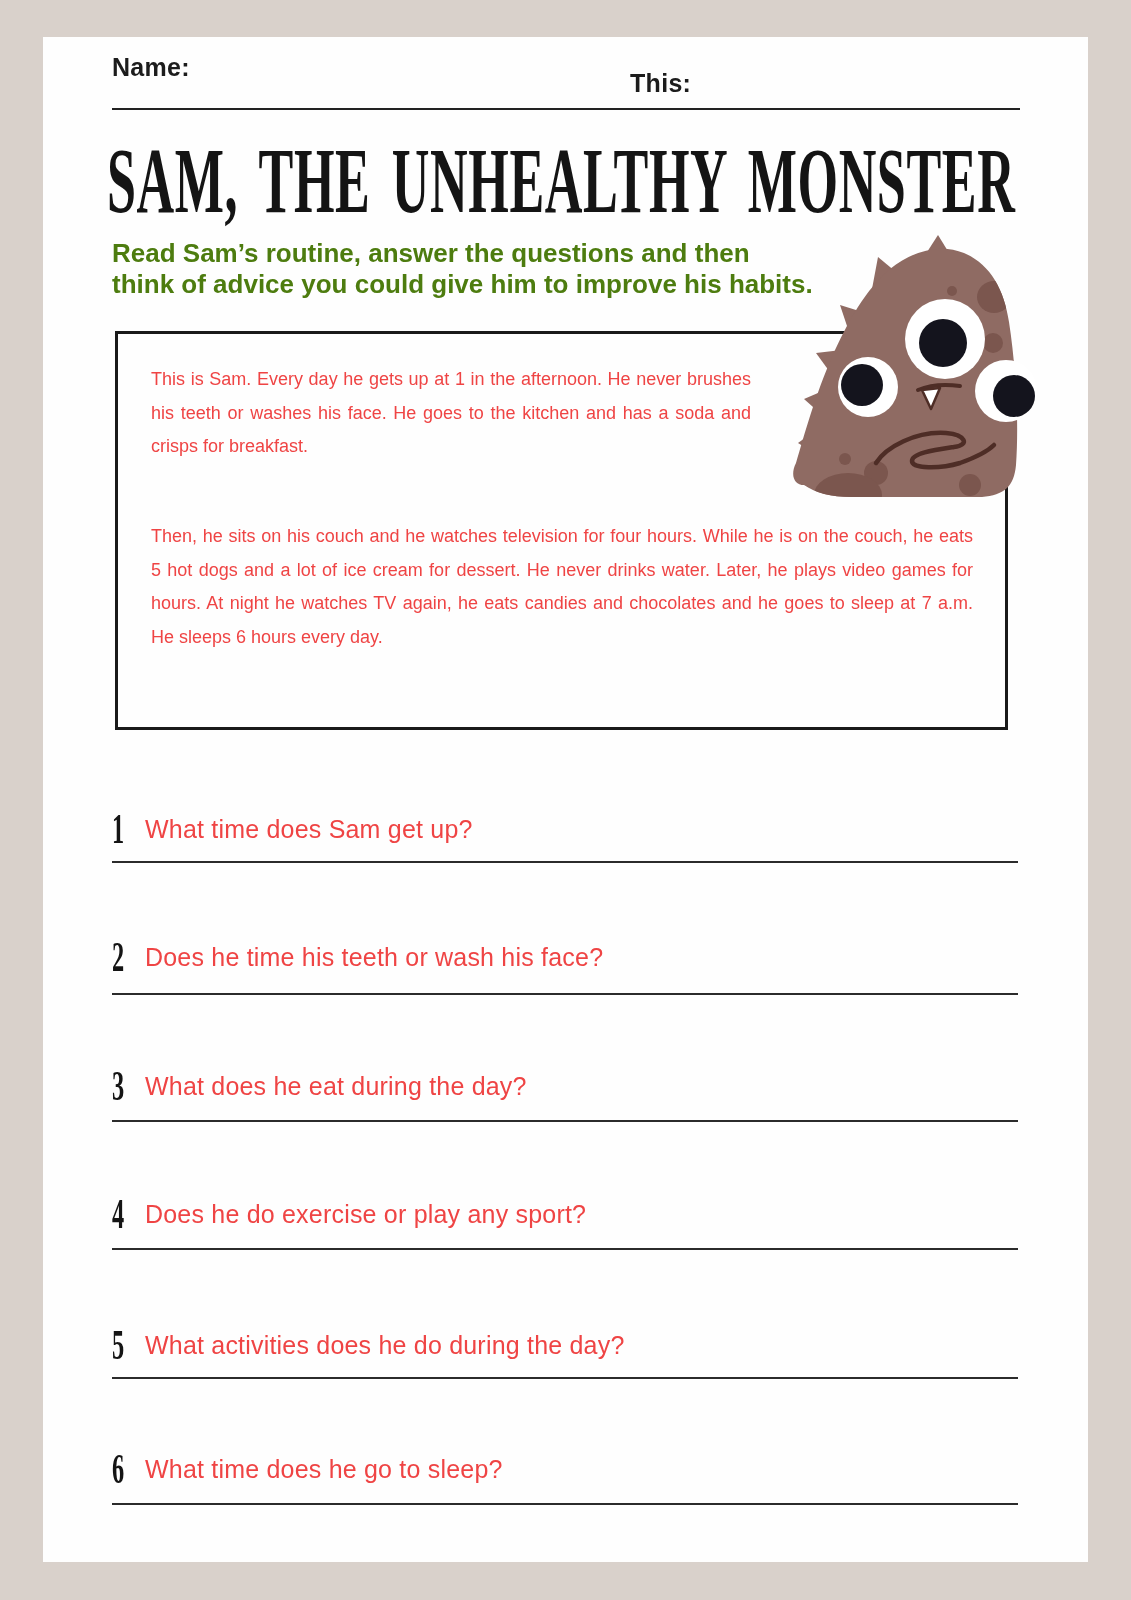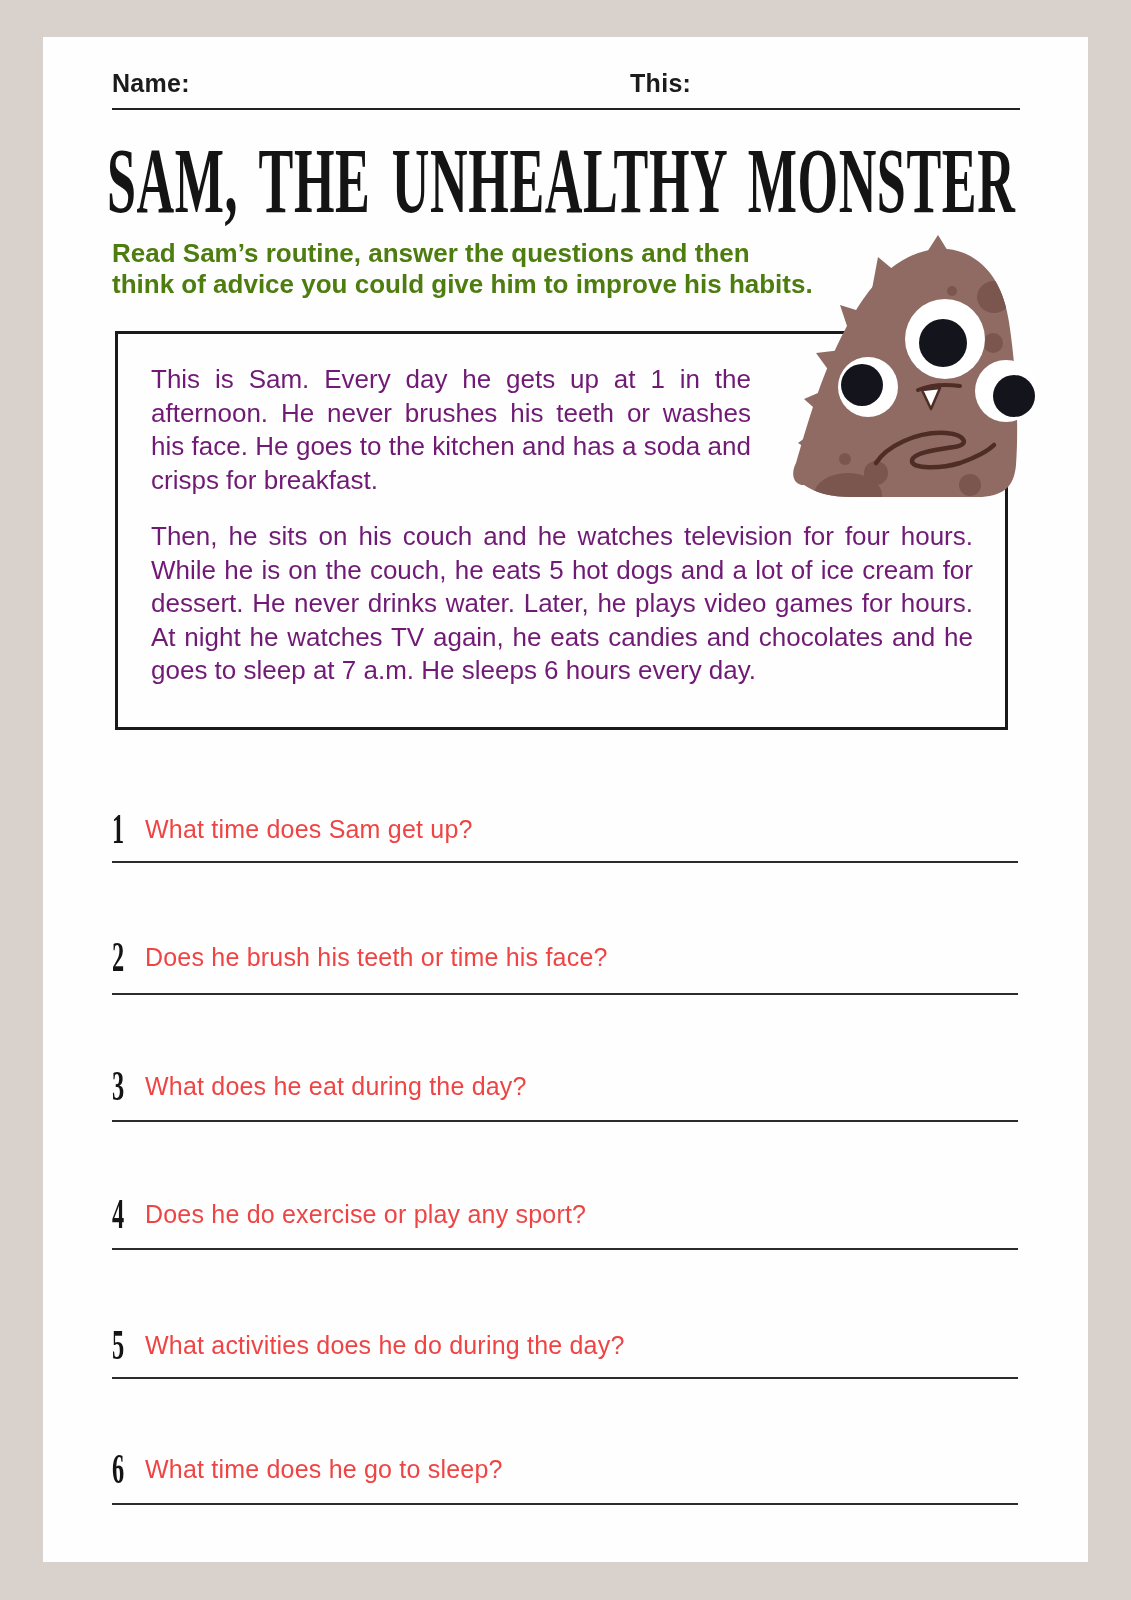--- a/index.html
+++ b/index.html
@@ -16,41 +16,41 @@
     position:relative;
   }
   .page{
     position:absolute; left:43px; top:37px; width:1045px; height:1525px;
     background:var(--paper);
   }
   .abs{position:absolute;}
 
   
   .hdr-label{font-size:25px; font-weight:700; letter-spacing:.3px;}
-  .hdr-name{left:69px; top:32px;}
+  .hdr-name{left:69px; top:16px;}
   .hdr-date{left:587px; top:32px;}
   .hdr-rule{left:69px; top:71px; width:908px; height:2px; background:#222;}
 
   
   .title{
     left:64px; top:96px; width:908px; white-space:nowrap; overflow:visible;
     font-family:"Liberation Serif", serif; font-weight:700; font-size:94px;
     letter-spacing:1px; word-spacing:14px; color:#141414;
     transform:scaleX(0.555); transform-origin:left top; line-height:1;
   }
 
   
   .instructions{left:69px; top:201px; font-size:26px; font-weight:700; line-height:31px; color:#4d7c0f;}
 
   
   .passage-box{
     left:72px; top:294px; width:893px; height:399px;
     border:3px solid #1a1a1a; background:transparent; z-index:1;
   }
-  .para{font-size:26px; line-height:33.5px; text-align:justify; color:#701a75; z-index:2;}
+  .para{font-size:18px; line-height:33.5px; text-align:justify; color:#ef4444; z-index:2;}
   .para1{left:108px; top:326px; width:600px;}
   .para2{left:108px; top:483px; width:822px;}
 
   
   .monster{left:745px; top:190px; width:250px; height:285px; z-index:5; overflow:visible;}
 
   
   .question{left:69px; height:40px; display:flex; align-items:center;}
   .qnum{
     display:inline-block; width:33px; flex:0 0 33px;
@@ -138,21 +138,21 @@
   </svg>
 
   <div class="abs question q1">
     <span class="qnum">1</span>
     <span class="qtext">What time does Sam get up?</span>
   </div>
   <div class="abs answer-line l1"></div>
 
   <div class="abs question q2">
     <span class="qnum">2</span>
-    <span class="qtext">Does he brush his teeth or time his face?</span>
+    <span class="qtext">Does he time his teeth or wash his face?</span>
   </div>
   <div class="abs answer-line l2"></div>
 
   <div class="abs question q3">
     <span class="qnum">3</span>
     <span class="qtext">What does he eat during the day?</span>
   </div>
   <div class="abs answer-line l3"></div>
 
   <div class="abs question q4">

